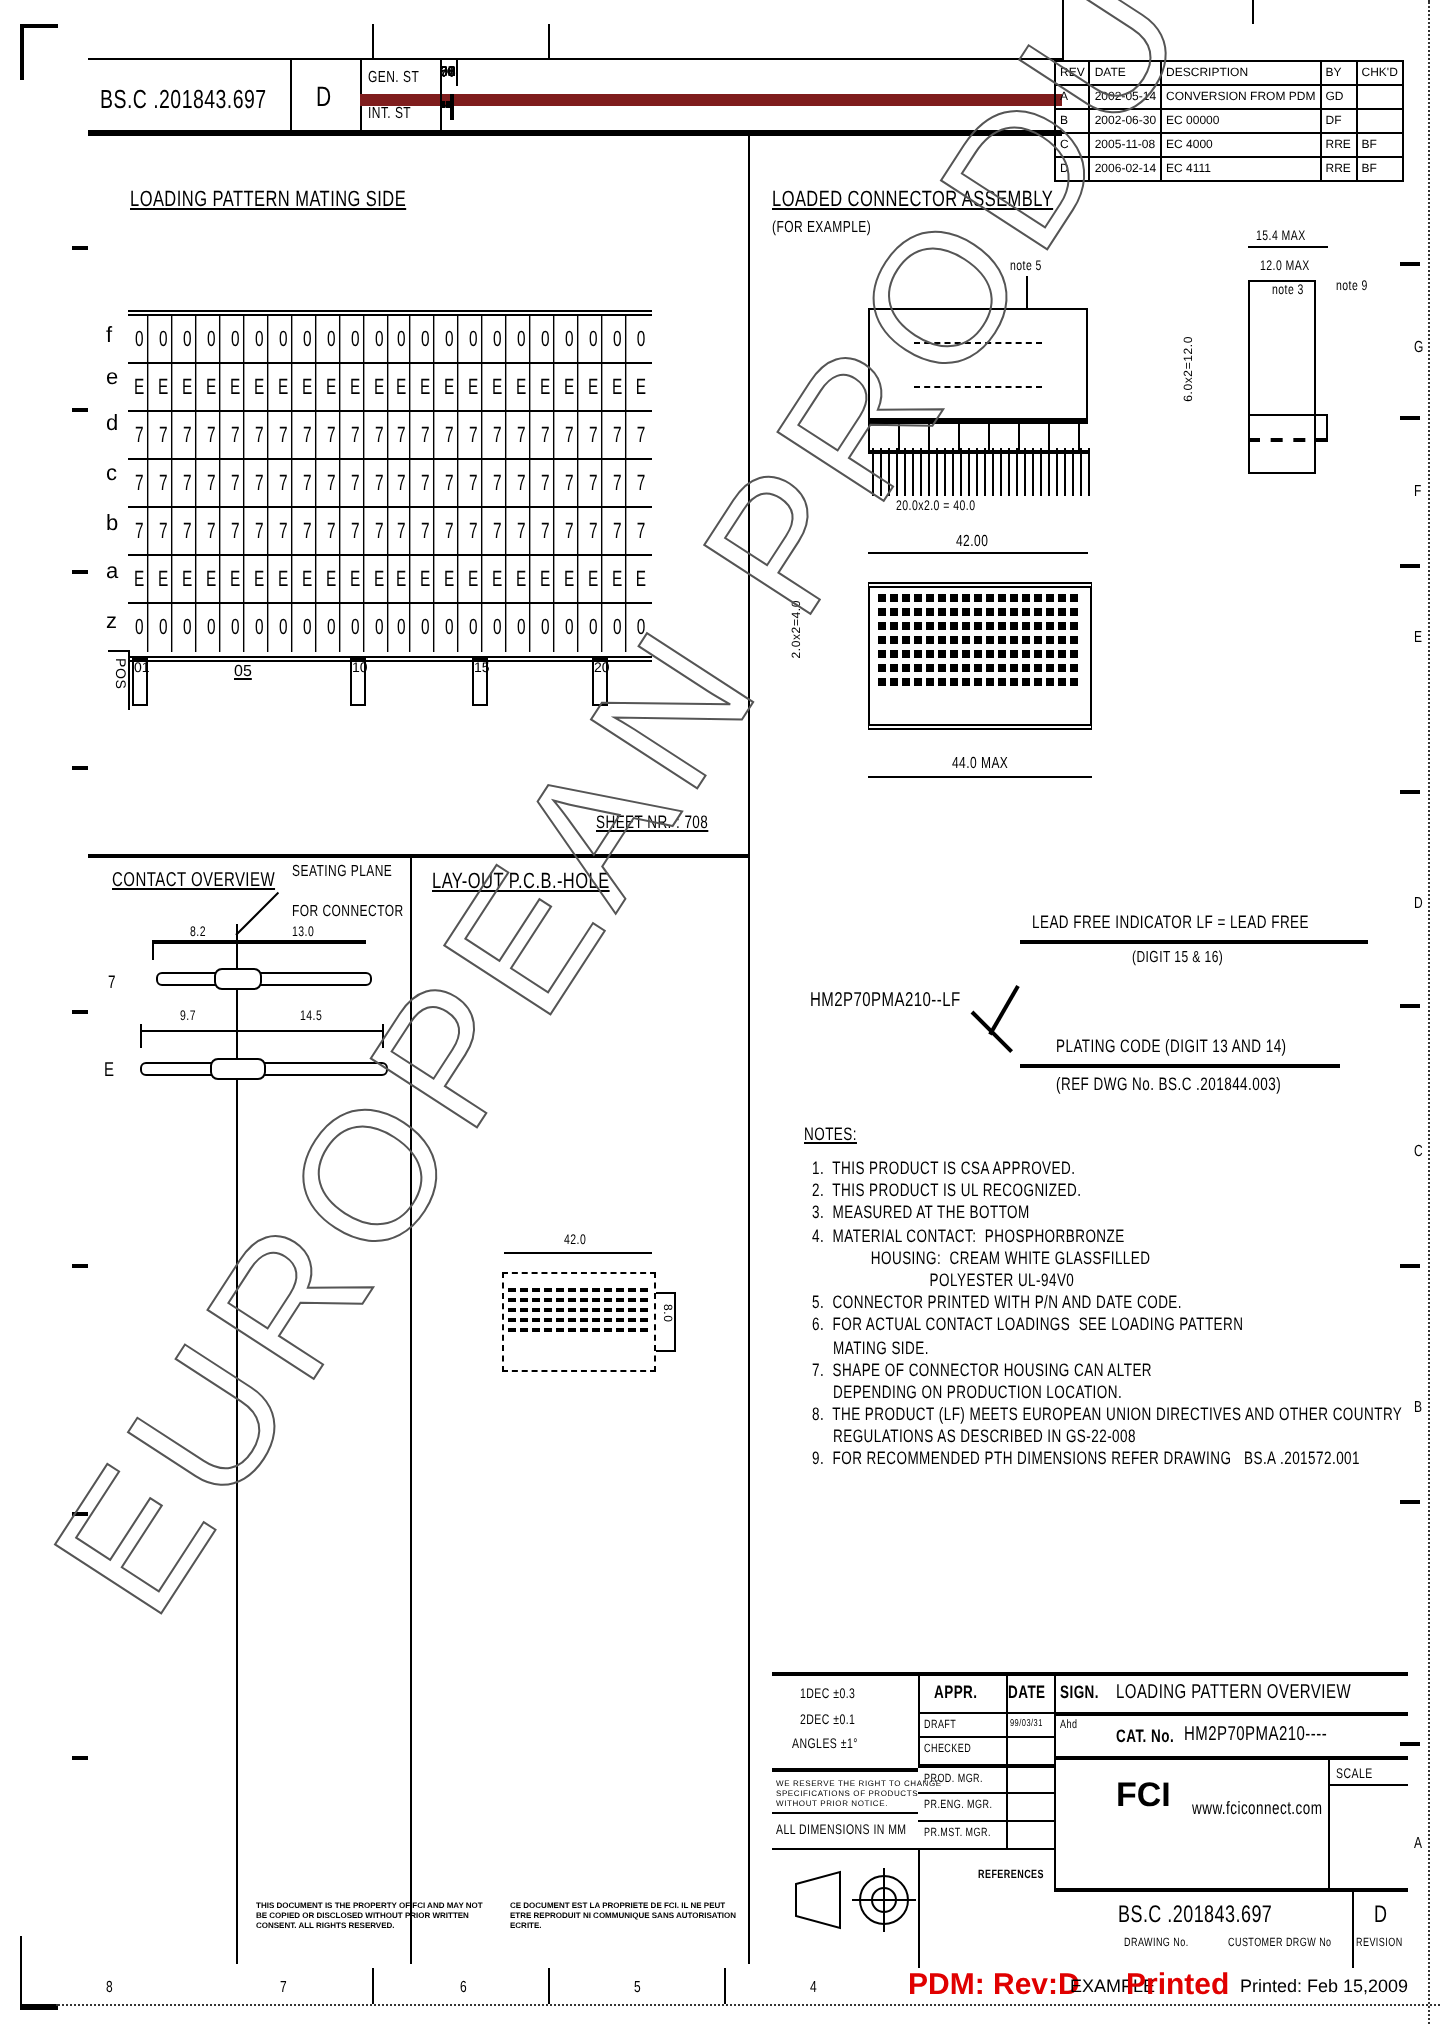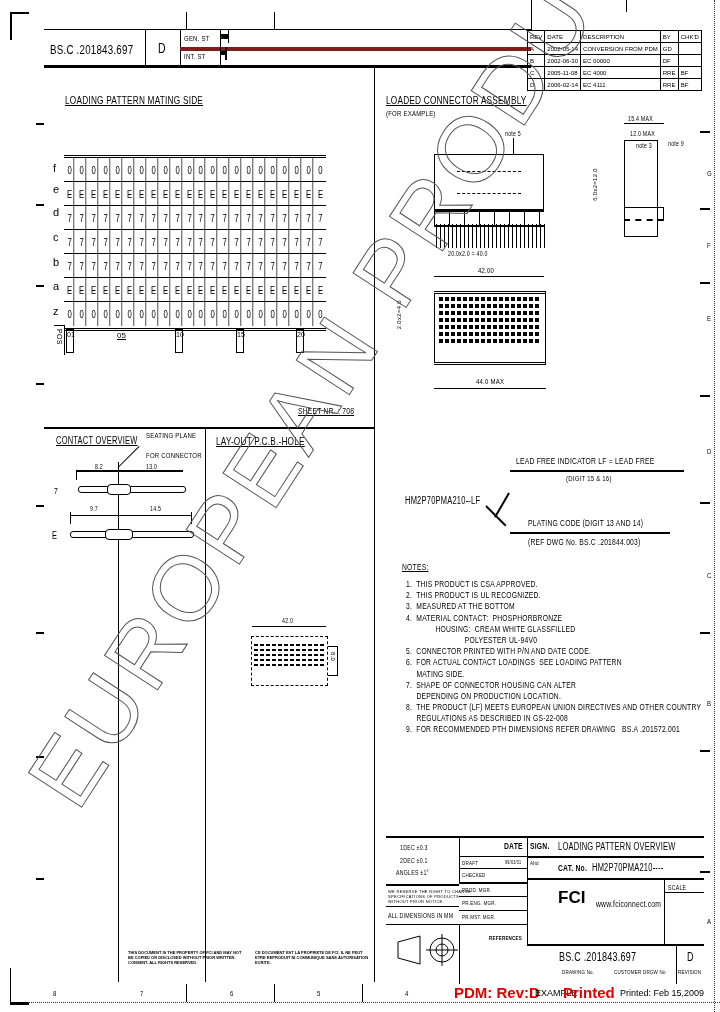--- a/index.html
+++ b/index.html
@@ -77,21 +77,21 @@
 <div class="vl" style="left:531px;top:0;height:30px"></div>
 <div class="vl" style="left:626px;top:0;height:12px"></div>
 
 <div class="abs" style="left:44px;top:29px;width:487px;height:39px;border-top:1px solid #000;border-bottom:3px solid #000;box-sizing:border-box;">
   <div class="abs" style="left:0;top:0;width:101px;height:35px;border-right:1px solid #000;">
     <div class="t" style="position:absolute;left:6px;top:13px;font-size:13px;">BS.C .201843.697</div>
   </div>
   <div class="abs" style="left:101px;top:0;width:35px;height:35px;border-right:1px solid #000;">
     <div class="t" style="position:absolute;left:13px;top:11px;font-size:14px;">D</div>
   </div>
-  <div class="abs" style="left:136px;top:0;width:351px;height:17px;border-bottom:4px solid #7f1d1d;">
+  <div class="abs" style="left:136px;top:0;width:351px;height:17px;border-bottom:6px solid #7f1d1d;">
     <div class="t abs" style="left:4px;top:5px">GEN. ST</div>
     <div class="vl" style="left:40px;top:0;height:17px"></div>
     <div class="abs" id="gen-st" style="left:40px;top:0;width:311px;height:17px;display:flex;">
         <div class="hdr-cell" style="flex: 1 1 0%; font-size: 7px;">01</div>
         <div class="hdr-cell" style="flex: 1 1 0%; font-size: 7px;">02</div>
         <div class="hdr-cell" style="flex: 1 1 0%; font-size: 7px;">03</div>
         <div class="hdr-cell" style="flex: 1 1 0%; font-size: 7px;">04</div>
         <div class="hdr-cell" style="flex: 1 1 0%; font-size: 7px;">05</div>
         <div class="hdr-cell" style="flex: 1 1 0%; font-size: 7px;">06</div>
         <div class="hdr-cell" style="flex: 1 1 0%; font-size: 7px;">07</div>
@@ -499,20 +499,23 @@
   <div class="abs" style="left:0;top:86px;width:73px;height:60px;border-right:1px solid #000;">
     <svg width="73" height="60">
       <polygon points="12,18 34,12 34,40 12,34" fill="none" stroke="#000" stroke-width="1"></polygon>
       <circle cx="56" cy="26" r="12" fill="none" stroke="#000"></circle>
       <circle cx="56" cy="26" r="6" fill="none" stroke="#000"></circle>
       <line x1="40" y1="26" x2="72" y2="26" stroke="#000"></line>
       <line x1="56" y1="10" x2="56" y2="42" stroke="#000"></line>
     </svg>
   </div>
 
+  <div class="abs" style="left:73px;top:0;width:44px;height:86px;border-right:1px solid #000;">
+    <div class="t abs" style="left:8px;top:4px;font-size:9px;font-weight:bold;">APPR.</div>
+  </div>
   <div class="abs" style="left:117px;top:0;width:24px;height:86px;border-right:1px solid #000;">
     <div class="t abs" style="left:1px;top:4px;font-size:9px;font-weight:bold;">DATE</div>
   </div>
   <div class="vl" style="left:141px;top:0;height:108px;"></div>
   <div class="hl" style="left:73px;top:18px;width:68px;"></div>
   <div class="t abs" style="left:76px;top:22px;font-size:6px;">DRAFT</div>
   <div class="t abs" style="left:119px;top:22px;font-size:5px;">99/03/31</div>
   <div class="t abs" style="left:144px;top:22px;font-size:6px;">Ahd</div>
   <div class="hl" style="left:73px;top:30px;width:68px;"></div>
   <div class="t abs" style="left:76px;top:34px;font-size:6px;">CHECKED</div>

